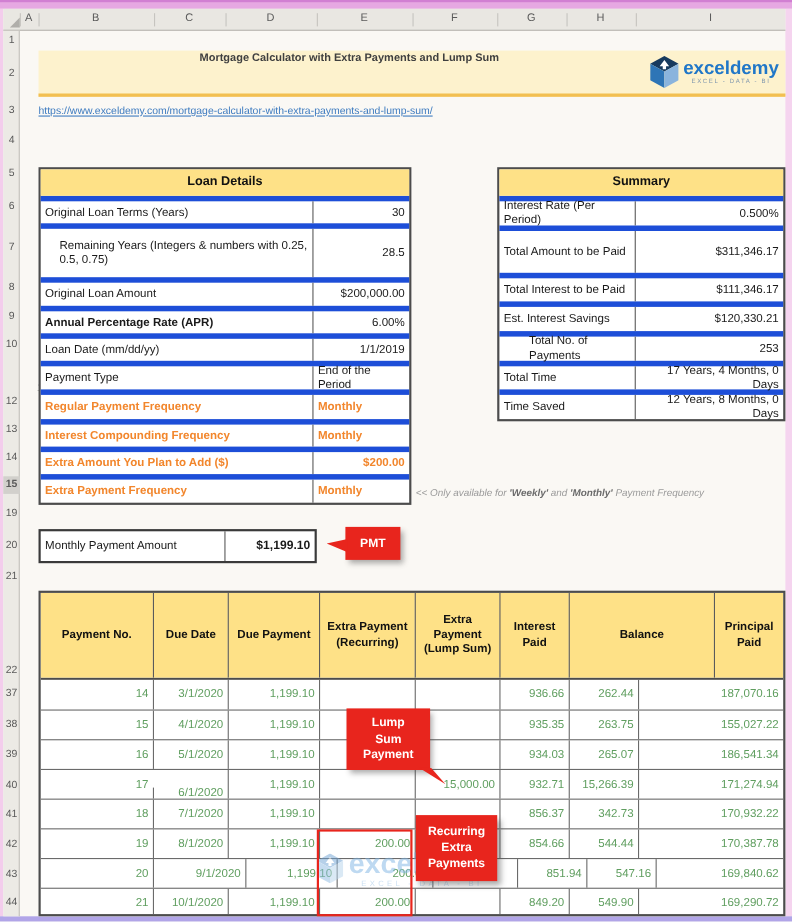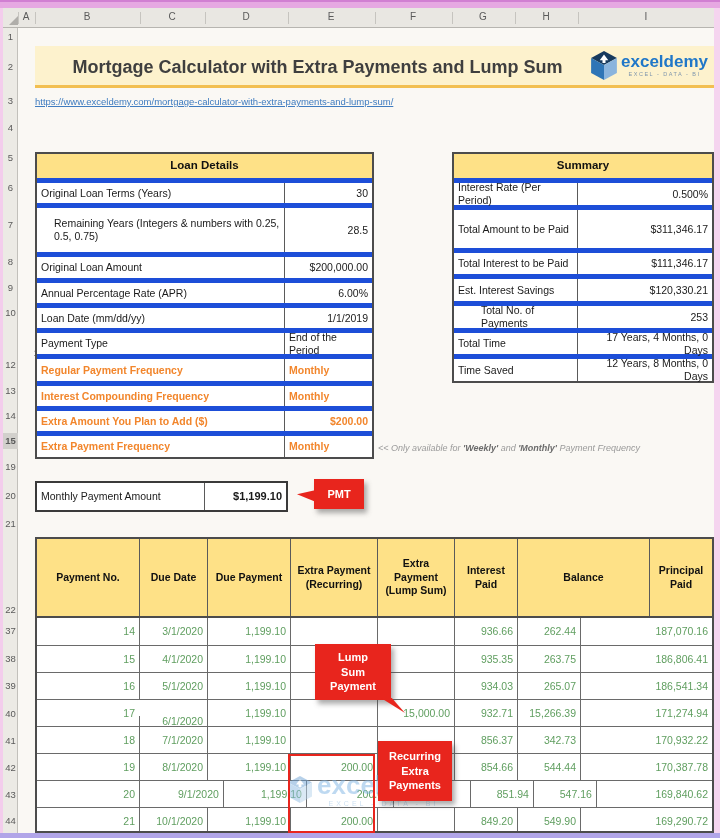--- a/index.html
+++ b/index.html
@@ -14,21 +14,21 @@
   
   .colhead{position:absolute;left:3px;top:8px;width:711px;height:20px;background:#e9e7e2;border-bottom:1px solid #b7b5b0;box-sizing:border-box;}
   .col-letter{position:absolute;top:3px;transform:translateX(-50%);font-size:10px;color:#5a5a5a;}
   .col-tick{position:absolute;top:4px;width:1px;height:12px;background:#c6c4bf;}
   .select-all{position:absolute;left:6px;top:10px;width:0;height:0;border-left:9px solid transparent;border-bottom:9px solid #b0aeaa;}
   .gutter{position:absolute;left:3px;top:28px;width:15px;height:805px;background:#eceae5;border-right:1px solid #c2c0bb;box-sizing:border-box;}
   .row-num{position:absolute;left:0;width:15px;text-align:center;font-size:9.5px;color:#5a5a5a;line-height:16px;}
   .row-num.selected{background:#d2d0cc;font-weight:bold;}
   
   .banner{position:absolute;left:35px;top:46px;width:679px;height:42px;background:#fdf2cd;border-bottom:3px solid #f2bf51;box-sizing:border-box;}
-  .banner-title{position:absolute;left:0;top:11px;width:565px;text-align:center;font-size:18px;font-weight:bold;color:#3f3f3f;}
+  .banner-title{position:absolute;left:0;top:1px;width:565px;text-align:center;font-size:10px;font-weight:bold;color:#3f3f3f;}
   .logo{position:absolute;right:6px;top:5px;display:flex;align-items:center;gap:4px;}
   .logo-text{display:flex;flex-direction:column;line-height:1;}
   .logo-name{font-size:17px;font-weight:bold;color:#2077c8;}
   .logo-tag{font-size:5.5px;letter-spacing:1.5px;color:#7f96ad;margin-top:2px;text-align:center;}
   .hyperlink{position:absolute;left:35px;top:96px;font-size:9.5px;color:#3f7cc0;text-decoration:underline;}
   
   .t-outer{position:absolute;border:2px solid #4c4c4c;background:#fff;box-sizing:border-box;}
   .tr{display:flex;border-top:5px solid #1d4ed8;box-sizing:border-box;}
   .tr:first-child{border-top:none;}
   .td{display:flex;align-items:center;padding:1px 4px;box-sizing:border-box;font-size:10.5px;color:#1a1a1a;line-height:1.2;}
@@ -148,21 +148,21 @@
       </div>
       <div class="tr" style="height: 49px;">
         <div class="td lbl" style="flex: 0 0 248px; padding-left: 17px;">Remaining Years (Integers &amp; numbers with 0.25, 0.5, 0.75)</div>
         <div class="td val" style="flex: 1 1 0%;">28.5</div>
       </div>
       <div class="tr" style="height: 26px;">
         <div class="td lbl" style="flex: 0 0 248px;">Original Loan Amount</div>
         <div class="td val" style="flex: 1 1 0%;">$200,000.00</div>
       </div>
       <div class="tr" style="height: 25px;">
-        <div class="td lbl" style="flex: 0 0 248px;">Annual Percentage Rate (APR)</div>
+        <div class="td lbl" style="flex: 0 0 248px; font-weight: bold;">Annual Percentage Rate (APR)</div>
         <div class="td val" style="flex: 1 1 0%;">6.00%</div>
       </div>
       <div class="tr" style="height: 25px;">
         <div class="td lbl" style="flex: 0 0 248px;">Loan Date (mm/dd/yy)</div>
         <div class="td val" style="flex: 1 1 0%;">1/1/2019</div>
       </div>
       <div class="tr" style="height: 26px;">
         <div class="td lbl" style="flex: 0 0 248px;">Payment Type</div>
         <div class="td val left" style="flex: 1 1 0%;">End of the Period</div>
       </div>
@@ -254,21 +254,21 @@
         <div class="td pd" style="flex: 1 1 0%;">187,070.16</div>
       </div>
       <div class="tr" style="height: 27px; border-top: 1px solid rgb(106, 106, 106);">
         <div class="td pd" style="flex: 0 0 102px;">15</div>
         <div class="td pd" style="flex: 0 0 68px;">4/1/2020</div>
         <div class="td pd" style="flex: 0 0 83px;">1,199.10</div>
         <div class="td pd" style="flex: 0 0 87px;"></div>
         <div class="td pd" style="flex: 0 0 77px;"></div>
         <div class="td pd" style="flex: 0 0 63px;">935.35</div>
         <div class="td pd" style="flex: 0 0 63px;">263.75</div>
-        <div class="td pd" style="flex: 1 1 0%;">186,806.41</div>
+        <div class="td pd" style="flex: 1 1 0%;">155,027.22</div>
       </div>
       <div class="tr" style="height: 27px; border-top: 1px solid rgb(106, 106, 106);">
         <div class="td pd" style="flex: 0 0 102px;">16</div>
         <div class="td pd" style="flex: 0 0 68px;">5/1/2020</div>
         <div class="td pd" style="flex: 0 0 83px;">1,199.10</div>
         <div class="td pd" style="flex: 0 0 87px;"></div>
         <div class="td pd" style="flex: 0 0 77px;"></div>
         <div class="td pd" style="flex: 0 0 63px;">934.03</div>
         <div class="td pd" style="flex: 0 0 63px;">265.07</div>
         <div class="td pd" style="flex: 1 1 0%;">186,541.34</div>

